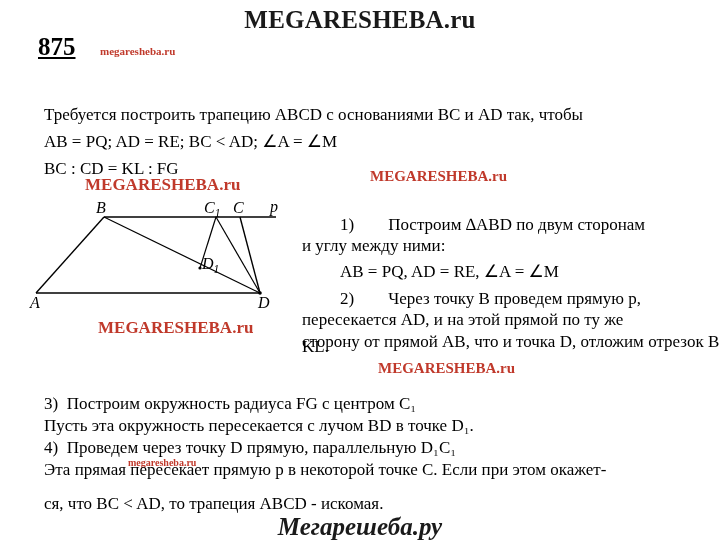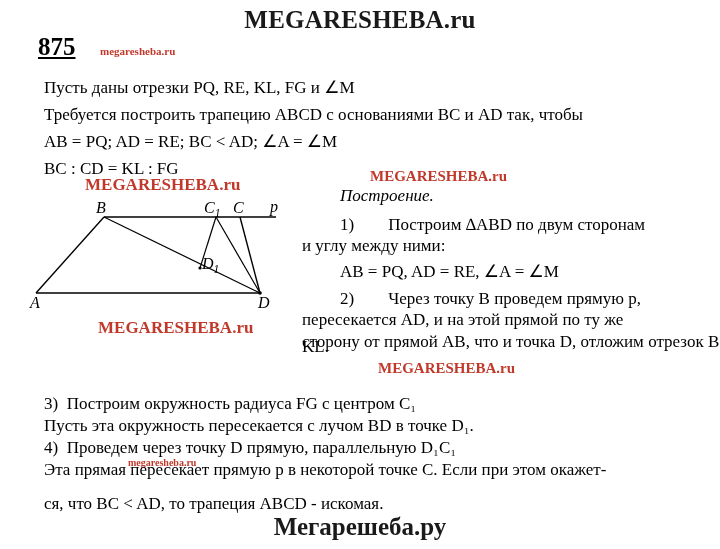--- a/index.html
+++ b/index.html
@@ -35,20 +35,21 @@
   .brand-bottom {
     position: absolute;
     top: 513px;
     left: 0;
     width: 720px;
     text-align: center;
     font-family: "Liberation Serif", serif;
     font-weight: bold;
     font-size: 25px;
     color: #1a1a1a;
+    font-style: italic;
   }
   .task-number {
     position: absolute;
     top: 33px;
     left: 38px;
     font-family: "Liberation Serif", serif;
     font-weight: bold;
     font-size: 25px;
     text-decoration: underline;
     color: #000;
@@ -129,26 +130,24 @@
 
   <div class="task-number">875</div>
 
   <div class="wm wm-1">megaresheba.ru</div>
   <div class="wm wm-2">MEGARESHEBA.ru</div>
   <div class="wm wm-3">MEGARESHEBA.ru</div>
   <div class="wm wm-4">MEGARESHEBA.ru</div>
   <div class="wm wm-5">MEGARESHEBA.ru</div>
   <div class="wm wm-6">megaresheba.ru</div>
 
-  <div class="txt l1">Пусть даны отрезки PQ, RE, KL, FG и ∠M</div>
   <div class="txt l2">Требуется построить трапецию ABCD с основаниями BC и AD так, чтобы</div>
   <div class="txt l3">AB = PQ; AD = RE; BC &lt; AD; ∠A = ∠M</div>
   <div class="txt l4">BC : CD = KL : FG</div>
 
-  <div class="r-head">Построение.</div>
 
   <div class="txt r1">1)        Построим ∆ABD по двум сторонам</div>
   <div class="txt r1b">и углу между ними:</div>
   <div class="txt r2">AB = PQ, AD = RE, ∠A = ∠M</div>
   <div class="txt r3">2)        Через точку В проведем прямую p,</div>
   <div class="txt r3b">пересекается AD, и на этой прямой по ту же</div>
   <div class="txt r3c">сторону от прямой AB, что и точка D, отложим отрезок BC₁, равный</div>
   <div class="txt r3d">KL.</div>
 
   <div class="txt b1">3)  Построим окружность радиуса FG с центром C₁</div>

